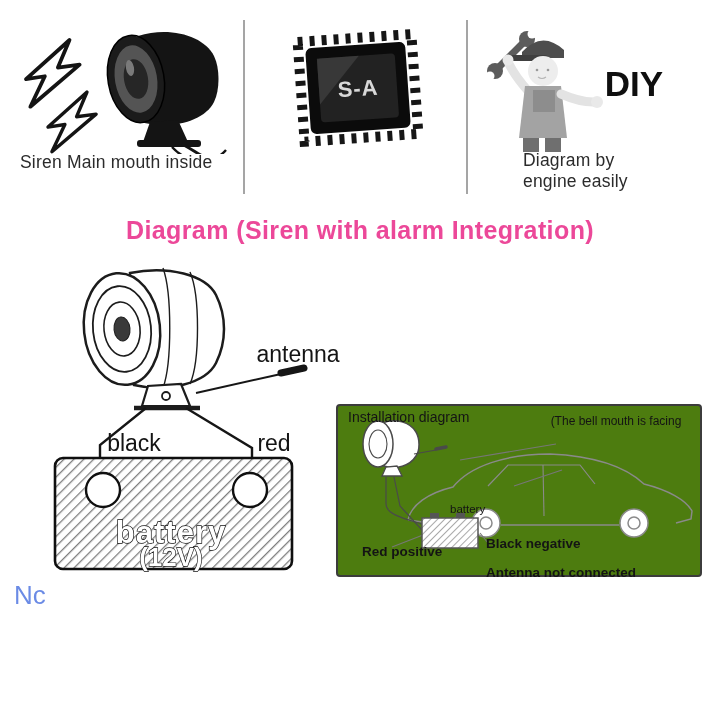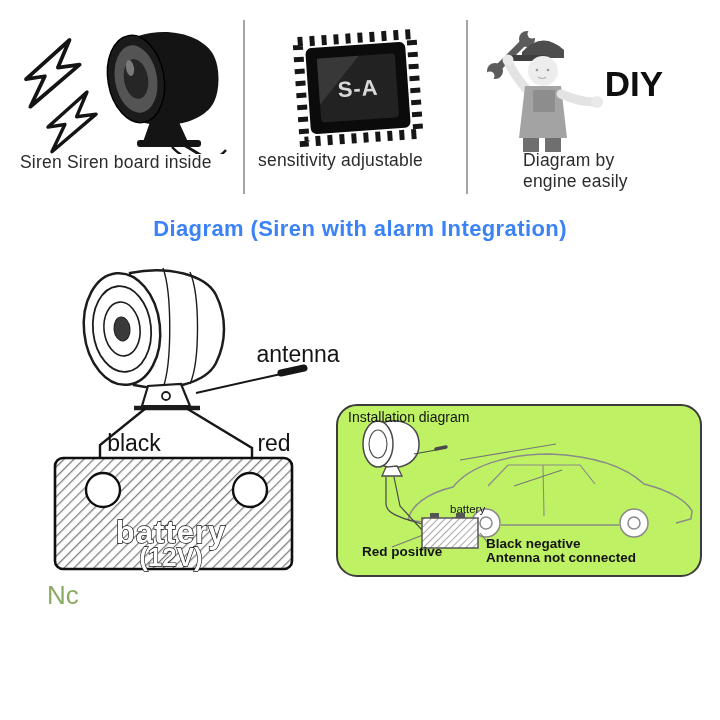--- a/index.html
+++ b/index.html
@@ -2,25 +2,25 @@
 <html><head>
 <meta charset="utf-8">
 <style>
   * { margin:0; padding:0; box-sizing:border-box; }
   html,body { width:720px; height:720px; }
   body { font-family:"Liberation Sans", sans-serif; background:#ffffff; }
   .page { position:relative; width:720px; height:720px; background:#ffffff; overflow:hidden; }
   .abs { position:absolute; }
   .caption { position:absolute; font-size:17.5px; color:#2b2b2b; letter-spacing:.2px; }
   .divider { position:absolute; width:2px; background:#a5a5a5; }
-  .title { position:absolute; width:100%; text-align:center; font-size:22px; font-weight:700; color:#3b82f6; letter-spacing:.4px; }
-  .inset { position:absolute; border:2px solid #3c3c3c; border-radius:21px; background:#bef264; }
+  .title { position:absolute; width:100%; text-align:center; font-size:25px; font-weight:700; color:#ec4899; letter-spacing:.4px; }
+  .inset { position:absolute; border:2px solid #3c3c3c; border-radius:4px; background:#4d7c0f; }
   .inset-label { position:absolute; color:#141414; white-space:nowrap; }
   .bold { font-weight:700; }
-  .watermark { position:absolute; font-size:26px; color:#4d7c0f; opacity:.65;margin-left:33px; }
+  .watermark { position:absolute; font-size:26px; color:#1d4ed8; opacity:.65; }
   svg text { font-family:"Liberation Sans", sans-serif; }
 </style>
 </head>
 <body>
 
 <div class="page">
 
   <div>
 
     <svg class="abs" style="left:12px;top:16px" width="228" height="138" viewBox="0 0 228 138">
@@ -33,35 +33,34 @@
         <ellipse cx="26" cy="51" rx="28" ry="44" transform="rotate(-10 26 51)" fill="#1b1b1b" stroke="#000000" stroke-width="1.5"></ellipse>
         <ellipse cx="26" cy="51" rx="21" ry="34" transform="rotate(-10 26 51)" fill="#545454"></ellipse>
         <ellipse cx="26" cy="51" rx="12" ry="20" transform="rotate(-10 26 51)" fill="#262626"></ellipse>
         <ellipse cx="20" cy="40" rx="4" ry="8" transform="rotate(-10 20 40)" fill="#7a7a7a"></ellipse>
         <path d="M 40 94 L 33 114 L 78 114 L 68 92 Z" fill="#141414"></path>
         <rect x="27" y="112" width="64" height="7" rx="3" fill="#141414"></rect>
         <path d="M 72 116 C 90 126 96 132 112 136" stroke="#141414" stroke-width="3" fill="none"></path>
         <path d="M 62 119 C 76 134 100 140 116 122" stroke="#141414" stroke-width="2.4" fill="none"></path>
       </g>
     </svg>
-    <div class="caption" style="left:20px;top:152px">Siren Siren board inside</div>
+    <div class="caption" style="left:20px;top:152px">Siren Main mouth inside</div>
 
     <div class="divider" style="left:243px;top:20px;height:174px"></div>
 
     <svg class="abs" style="left:255px;top:28px" width="205" height="122" viewBox="0 0 205 122">
       <g transform="rotate(-4 102 60)">
         <rect x="46" y="10" width="114" height="100" fill="none" stroke="#161616" stroke-width="10" stroke-dasharray="5 7"></rect>
         <rect x="53" y="17" width="100" height="86" rx="6" fill="#0b0b0b"></rect>
         <rect x="64" y="28" width="78" height="64" rx="4" fill="#222222"></rect>
         <polygon points="64,28 106,28 64,74" fill="#3c3c3c" opacity="0.85"></polygon>
         <text x="103" y="68" text-anchor="middle" font-size="22" font-weight="bold" fill="#d8d8d8" letter-spacing="1">S-A</text>
       </g>
     </svg>
     <div class="caption" style="left:258px;top:150px;line-height:21px">
-      <span style="display:block">sensitivity adjustable</span>
     </div>
 
     <div class="divider" style="left:466px;top:20px;height:174px"></div>
 
     <svg class="abs" style="left:482px;top:24px" width="226" height="130" viewBox="0 0 226 130">
       <g>
         <line x1="16" y1="44" x2="42" y2="18" stroke="#5c5c5c" stroke-width="7" stroke-linecap="round"></line>
         <circle cx="13" cy="47" r="8" fill="#5c5c5c"></circle>
         <circle cx="8" cy="52" r="4.5" fill="#ffffff"></circle>
         <circle cx="45" cy="15" r="8" fill="#5c5c5c"></circle>
@@ -172,22 +171,23 @@
         <path d="M 56 71 L 62 100 L 84 124" fill="none" stroke-width="1.2"></path>
       </g>
       <g>
         <rect x="84" y="112" width="56" height="30" fill="url(#hatch2)" stroke="#555555" stroke-width="1.5"></rect>
         <rect x="92" y="107" width="9" height="5" fill="#555555"></rect>
         <rect x="118" y="107" width="9" height="5" fill="#555555"></rect>
       </g>
     </svg>
     <span class="inset-label" style="left:10px;top:3px;font-size:14px">Installation diagram</span>
     <div class="inset-label" style="left:196px;top:8px;width:164px;text-align:center;font-size:12px;line-height:14px">
+      <span style="display:block">(The bell mouth is facing</span>
     </div>
     <span class="inset-label" style="left:112px;top:97px;font-size:11.5px">battery</span>
     <span class="inset-label bold" style="left:24px;top:138px;font-size:13.5px">Red positive</span>
     <span class="inset-label bold" style="left:148px;top:130px;font-size:13.5px">Black negative</span>
-    <span class="inset-label bold" style="left:148px;top:144px;font-size:13.5px">Antenna not connected</span>
+    <span class="inset-label bold" style="left:148px;top:159px;font-size:13.5px">Antenna not connected</span>
   </div>
 
   <div class="watermark" style="left:14px;top:580px">Nc</div>
 
 </div>
 
 </body></html>

